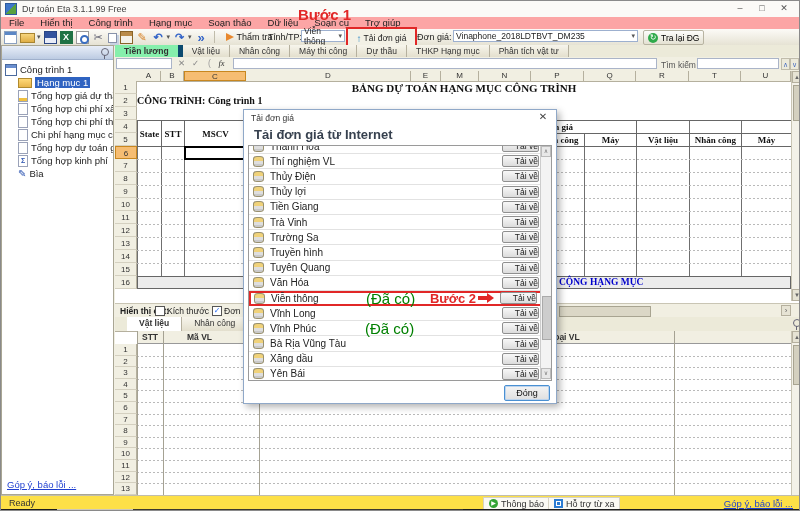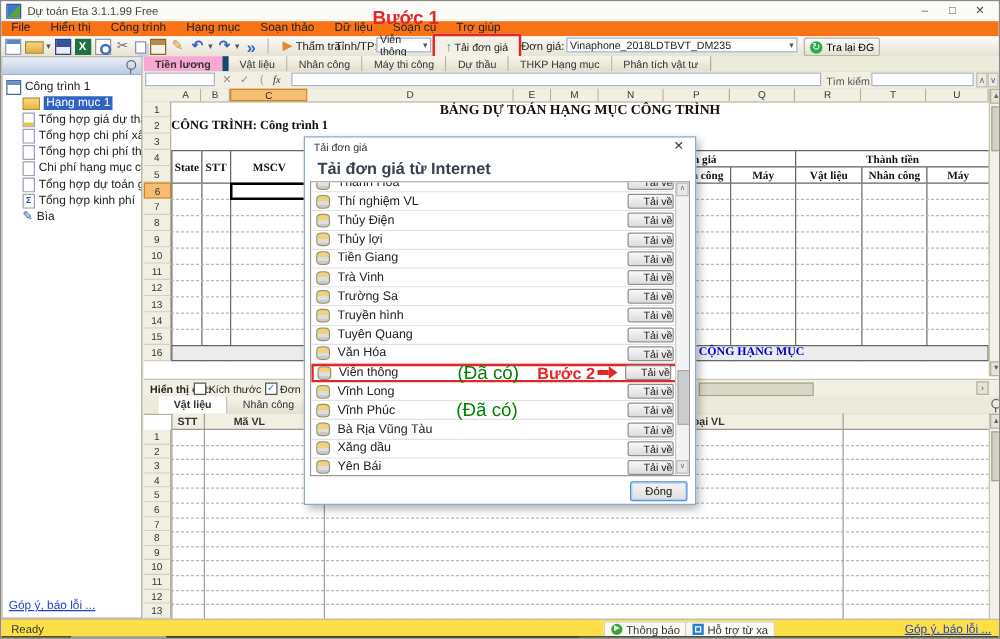--- a/index.html
+++ b/index.html
@@ -7,21 +7,21 @@
   #app{position:relative;width:800px;height:511px;background:#f1efe2;border:1px solid #8a8a8a;box-sizing:border-box;overflow:hidden}
   .serif{font-family:"Liberation Serif",serif}
 
   
   #titlebar{position:absolute;left:0;top:0;width:100%;height:16px;background:#fbfaf7;border-bottom:1px solid #d8d5c8;display:flex;align-items:center;font-size:9px;color:#444}
   #app-icon{width:10px;height:10px;margin:0 5px 0 4px;background:linear-gradient(135deg,#3f77c9 0 50%,#59a13f 50%);border:1px solid #2c5a9e}
   .winbtn{width:22px;height:13px;text-align:center;font-size:9px;line-height:13px;color:#555;cursor:default}
   #win-controls{position:absolute;right:4px;top:1px;display:flex}
 
   
-  #menubar{position:absolute;left:0;top:16px;width:100%;height:12px;background:#f97316;border-bottom:1px solid #e0ddcf;display:flex;align-items:center;font-size:9.5px;color:#222}
+  #menubar{position:absolute;left:0;top:16px;width:100%;height:12px;background:#fca5a5;border-bottom:1px solid #e0ddcf;display:flex;align-items:center;font-size:9.5px;color:#222}
   .menu-item{padding:0 8px;height:12px;line-height:12px}
 
   
   #toolbar{position:absolute;left:0;top:28px;width:100%;height:16px;background:linear-gradient(#fcfbf7,#e6e3d4);border-bottom:1px solid #c9c5b4}
   #tb-icons{position:absolute;left:3px;top:1px;height:14px;display:flex;align-items:center;gap:3px}
   .i{width:13px;height:13px;display:inline-block;position:relative;box-sizing:border-box}
   .i-new{background:linear-gradient(#5b87c5 0 3px,#fff 3px);border:1px solid #8aa0c0}
   .i-open{width:15px;background:linear-gradient(#f6d57d,#dfae45);border:1px solid #a8842f;margin-top:2px;height:10px}
   .i-save{background:linear-gradient(180deg,#33539e 0 6px,#e8ecf7 6px);border:1px solid #2a4684}
   .i-excel{background:#1f7244;color:#fff;font-size:9px;font-weight:bold;text-align:center;line-height:13px}
@@ -62,21 +62,21 @@
   .doc-chart-icon{box-shadow:inset 0 -3px 0 #f0c040}
   .sigma-icon{font-size:7px;line-height:9px;text-align:center;color:#2a52b0;font-weight:bold}
   .pen-icon{color:#2a52b0;font-size:10px;line-height:10px}
   .link{color:#1f3fd0;text-decoration:underline;font-size:9.5px}
   #sidebar-link{position:absolute;left:5px;bottom:4px}
 
   
   #main{position:absolute;left:114px;top:44px;width:686px;height:450px;background:#fff}
   #sheet-tabs{position:absolute;left:0;top:0;width:100%;height:12px;background:#ecead9;border-bottom:1px solid #b5b09e;display:flex}
   .sheet-tab{font-size:8.5px;color:#333;padding:0 9px;line-height:12px;background:linear-gradient(#f7f5ec,#e3dfcd);border-right:1px solid #b5b09e}
-  .sheet-tab.active{background:#f9a8d4;font-weight:bold;border-right:5px solid #0c4a6e}
+  .sheet-tab.active{background:#86efac;font-weight:bold;border-right:5px solid #0c4a6e}
   #formula-bar{position:absolute;left:0;top:12px;width:100%;height:14px;background:#f1efe2;border-bottom:1px solid #c9c5b4}
   .fx-input{position:absolute;top:1px;height:11px;background:#fff;border:1px solid #aab4c8;font-size:9px;padding:0 2px;box-sizing:border-box;font-family:"Liberation Sans",sans-serif}
   .fx-icon{position:absolute;top:1px;width:13px;height:11px;text-align:center;font-size:8.5px;line-height:11px;color:#888}
   #search-label{position:absolute;left:546px;top:3px;font-size:8.5px;color:#555}
   .mini-btn{position:absolute;top:1px;width:9px;height:12px;font-size:7px;line-height:12px;text-align:center;color:#4a6ec0;background:#eceadb;border:1px solid #c0bcab;box-sizing:border-box}
 
   #col-headers{position:absolute;left:0;top:26px;width:100%;height:10px;background:#f1efe2;border-bottom:1px solid #b5b09e}
   .col-h{position:absolute;top:0;height:10px;font-size:8px;color:#333;text-align:center;line-height:10px;background:#f1efe2;border-right:1px solid #b5b09e;box-sizing:border-box}
   .col-h.selcol{background:#f6bd72;border:1px solid #c8871f}
   .stub{position:absolute;left:0;top:26px;width:22px;height:10px;background:#e8e5d6;border-right:1px solid #b5b09e;border-bottom:1px solid #b5b09e;box-sizing:border-box}
@@ -352,21 +352,20 @@
     <div class="hcell" style="left:22px;top:75px;width:25px;height:27px">State</div>
     <div class="hcell" style="left:46px;top:75px;width:24px;height:27px">STT</div>
     <div class="hcell" style="left:69px;top:75px;width:63px;height:27px">MSCV</div>
     <div class="hcell" style="left:131px;top:75px;width:166px;height:27px"></div>
     <div class="hcell" style="left:296px;top:75px;width:31px;height:27px"></div>
     <div class="hcell" style="left:326px;top:75px;width:39px;height:27px"></div>
     <div class="hcell" style="left:364px;top:75px;width:158px;height:14px">Đơn giá</div>
     <div class="hcell" style="left:364px;top:88px;width:53px;height:14px">Vật liệu</div>
     <div class="hcell" style="left:416px;top:88px;width:54px;height:14px">Nhân công</div>
     <div class="hcell" style="left:469px;top:88px;width:53px;height:14px">Máy</div>
-    <div class="hcell" style="left:521px;top:75px;width:156px;height:14px">Thành tiền</div>
     <div class="hcell" style="left:521px;top:88px;width:54px;height:14px">Vật liệu</div>
     <div class="hcell" style="left:574px;top:88px;width:53px;height:14px">Nhân công</div>
     <div class="hcell" style="left:626px;top:88px;width:51px;height:14px">Máy</div>
 
     <div id="sel-cell"></div>
     <div id="footer-row"></div>
     <div id="footer-text" class="serif">CỘNG HẠNG MỤC</div>
 
     <div class="scrollbar" style="left:676px;top:26px;width:10px;height:230px">
       <div class="sb-btn" style="top:0">▲</div>

